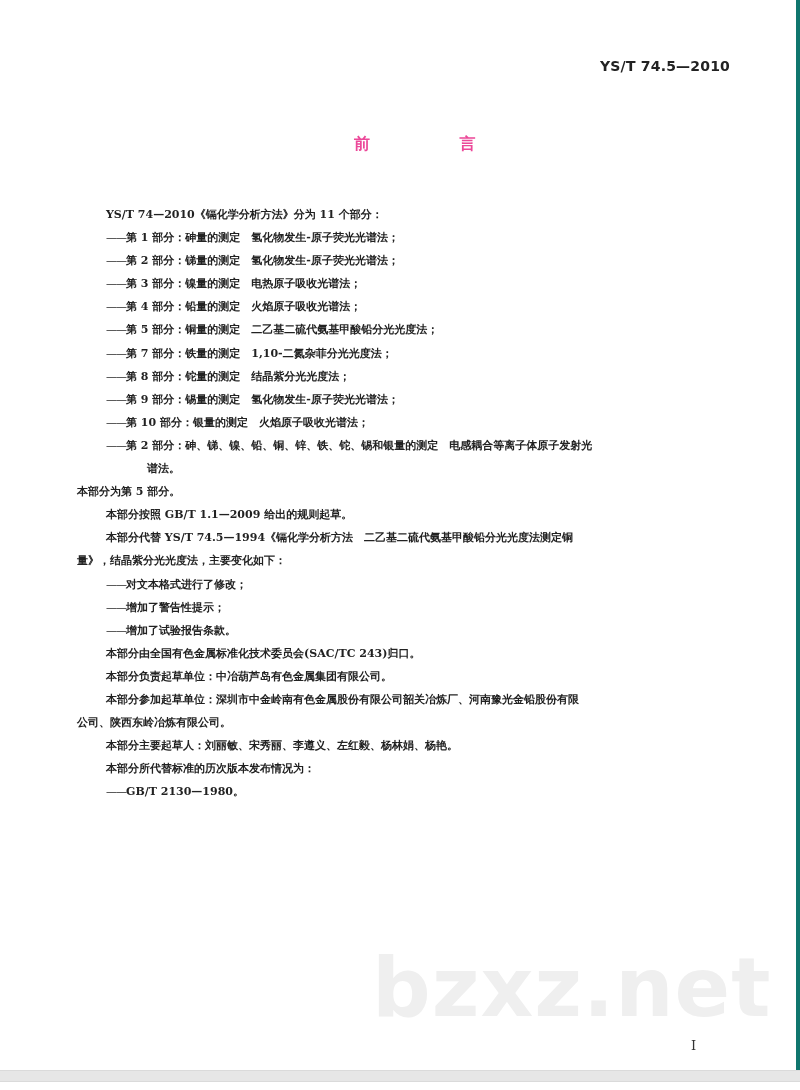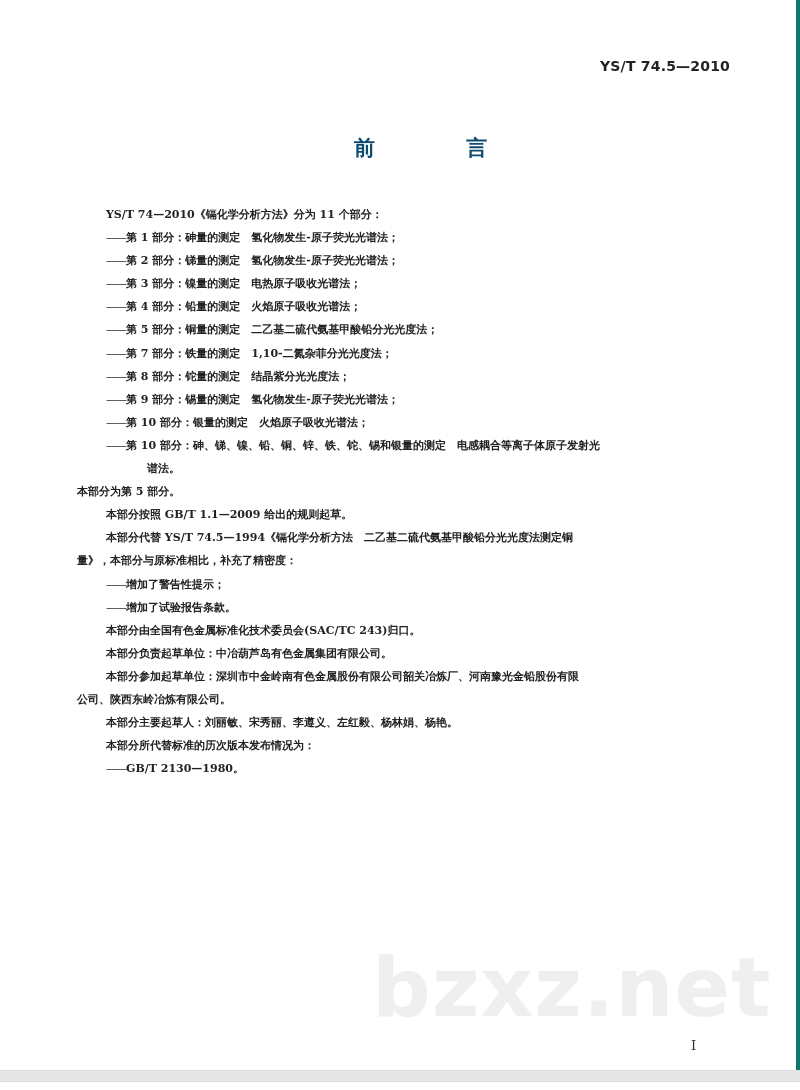--- a/index.html
+++ b/index.html
@@ -21,21 +21,21 @@
   }
   .std-code {
     position: absolute; left: 600px; top: 58px;
     font-family: "DejaVu Sans", "Liberation Sans", sans-serif;
     font-weight: bold; font-size: 14px; color: #222;
     letter-spacing: 0.2px;
   }
   .title {
     position: absolute; left: 354px; top: 134px;
     font-family: "DejaVu Sans", "Liberation Sans", sans-serif;
-    font-weight: bold; font-size: 21px; color: #0c4a6e;
+    font-weight: bold; font-size: 16px; color: #ec4899;
     letter-spacing: 42px; white-space: nowrap;
   }
   .body-text {
     position: absolute; left: 77px; top: 203px; width: 660px;
     font-size: 11px; line-height: 23.1px; color: #222;
     font-weight: bold;
   }
   .line { white-space: nowrap; height: 23.1px; }
   .indent { padding-left: 29px; }
   .dash { letter-spacing: -1px; font-weight: normal; }
@@ -66,28 +66,29 @@
     <div class="line indent"><span class="dash">——</span><span>第 1 部分：砷量的测定　氢化物发生-原子荧光光谱法；</span></div>
     <div class="line indent"><span class="dash">——</span><span>第 2 部分：锑量的测定　氢化物发生-原子荧光光谱法；</span></div>
     <div class="line indent"><span class="dash">——</span><span>第 3 部分：镍量的测定　电热原子吸收光谱法；</span></div>
     <div class="line indent"><span class="dash">——</span><span>第 4 部分：铅量的测定　火焰原子吸收光谱法；</span></div>
     <div class="line indent"><span class="dash">——</span><span>第 5 部分：铜量的测定　二乙基二硫代氨基甲酸铅分光光度法；</span></div>
     <div class="line indent"><span class="dash">——</span><span>第 7 部分：铁量的测定　1,10-二氮杂菲分光光度法；</span></div>
     <div class="line indent"><span class="dash">——</span><span>第 8 部分：铊量的测定　结晶紫分光光度法；</span></div>
     <div class="line indent"><span class="dash">——</span><span>第 9 部分：锡量的测定　氢化物发生-原子荧光光谱法；</span></div>
     <div class="line indent"><span class="dash">——</span><span>第 10 部分：银量的测定　火焰原子吸收光谱法；</span></div>
 
-    <div class="line indent"><span class="dash">——</span><span>第 10 部分：砷、锑、镍、铅、铜、锌、铁、铊、锡和银量的测定　电感耦合等离子体原子发射光</span></div>
+    <div class="line indent"><span class="dash">——</span><span>第 2 部分：砷、锑、镍、铅、铜、锌、铁、铊、锡和银量的测定　电感耦合等离子体原子发射光</span></div>
     <div class="line hang-cont">谱法。</div>
 
     <div class="line">本部分为第 5 部分。</div>
     <div class="line indent">本部分按照 GB/T 1.1—2009 给出的规则起草。</div>
     <div class="line indent">本部分代替 YS/T 74.5—1994《镉化学分析方法　二乙基二硫代氨基甲酸铅分光光度法测定铜</div>
-    <div class="line">量》，本部分与原标准相比，补充了精密度：</div>
+    <div class="line">量》，结晶紫分光光度法，主要变化如下：</div>
 
+    <div class="line indent"><span class="dash">——</span><span>对文本格式进行了修改；</span></div>
     <div class="line indent"><span class="dash">——</span><span>增加了警告性提示；</span></div>
     <div class="line indent"><span class="dash">——</span><span>增加了试验报告条款。</span></div>
 
     <div class="line indent">本部分由全国有色金属标准化技术委员会(SAC/TC 243)归口。</div>
     <div class="line indent">本部分负责起草单位：中冶葫芦岛有色金属集团有限公司。</div>
     <div class="line indent">本部分参加起草单位：深圳市中金岭南有色金属股份有限公司韶关冶炼厂、河南豫光金铅股份有限</div>
     <div class="line">公司、陕西东岭冶炼有限公司。</div>
     <div class="line indent">本部分主要起草人：刘丽敏、宋秀丽、李遵义、左红毅、杨林娟、杨艳。</div>
     <div class="line indent">本部分所代替标准的历次版本发布情况为：</div>
 

